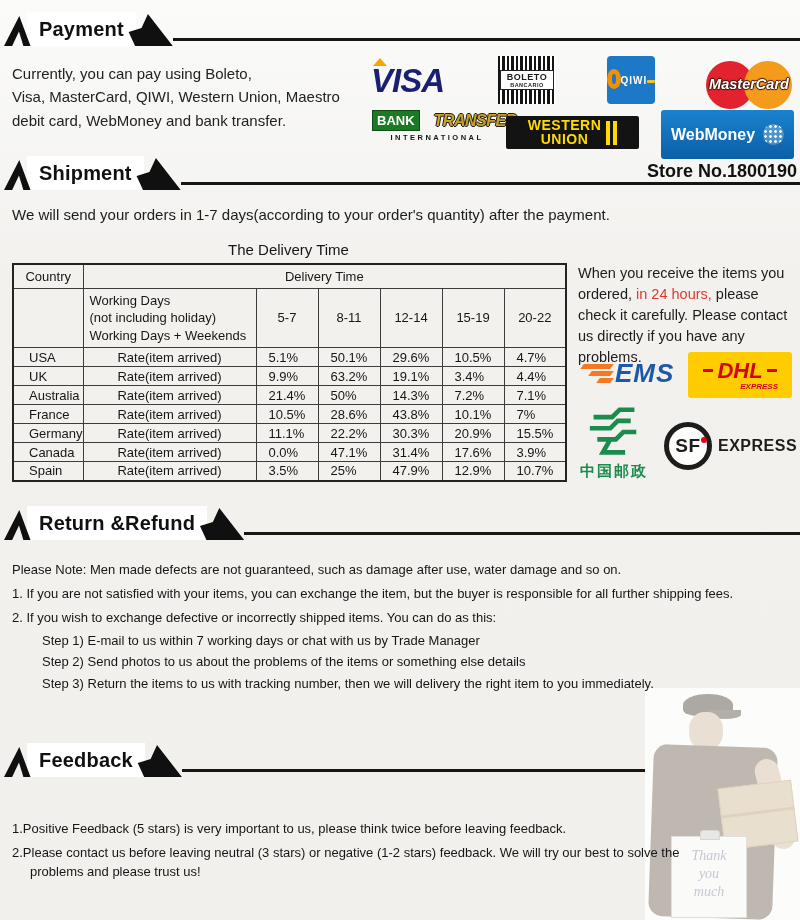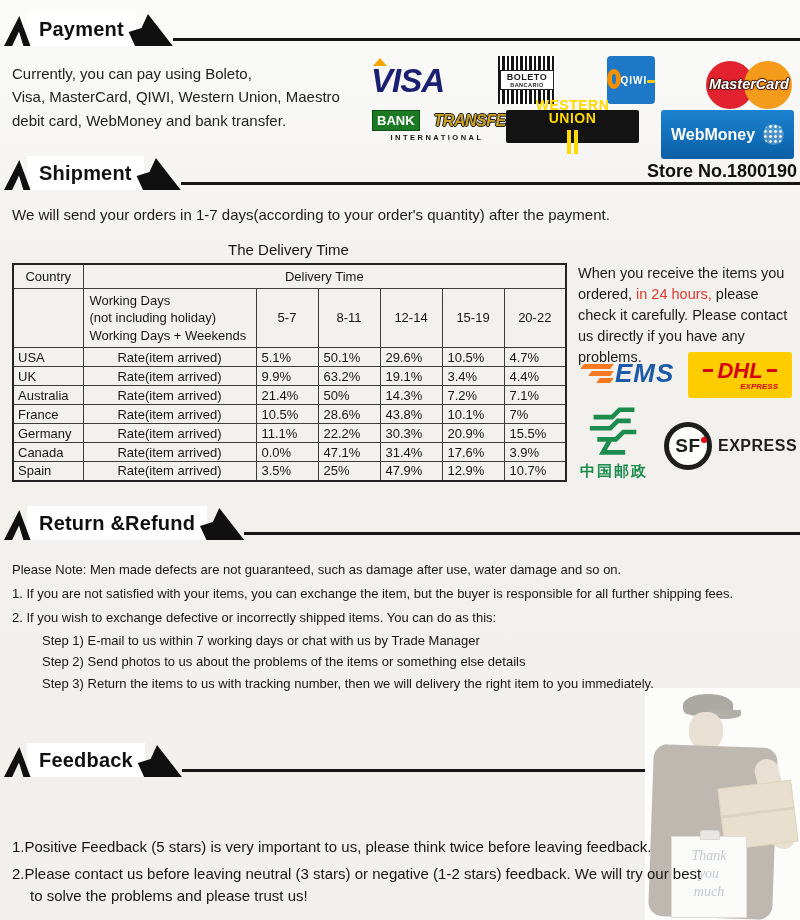--- a/index.html
+++ b/index.html
@@ -47,22 +47,22 @@
   .mc-org { right:0; background:#f49b1c; }
   .mc-word { position:absolute; left:0; top:16px; width:100%; text-align:center; color:#fff;
           font-size:14.5px; font-weight:700; font-style:italic; z-index:2;
           text-shadow:-1px 0 1px #3a1208, 1px 0 1px #3a1208, 0 -1px 1px #3a1208, 0 1px 1px #3a1208; }
   .bt { left:7px; top:58px; width:130px; }
   .bt-row { display:flex; align-items:center; }
   .bt-bank { background:#1d7a24; color:#fff; font-weight:700; font-size:13px; padding:2px 4px; border:1px solid #0f4d14; }
   .bt-transfer { font-size:16px; font-weight:700; font-style:italic; color:#c9a227; margin-left:14px; letter-spacing:-0.5px;
           text-shadow:-1px 0 #1d1d1d, 1px 0 #1d1d1d, 0 -1px #1d1d1d, 0 1px #1d1d1d; }
   .bt-intl { font-size:7.5px; font-weight:700; letter-spacing:2.5px; color:#161616; text-align:center; margin-top:2px; }
-  .wu { left:141px; top:58px; width:133px; height:33px; background:#131313; border-radius:2px;
-          display:flex; align-items:center; justify-content:center; gap:5px;flex-direction:column; }
+  .wu { left:141px; top:64px; width:133px; height:33px; background:#131313; border-radius:2px;
+          display:flex; align-items:center; justify-content:center; gap:5px; }
   .wu-words { text-align:center; color:#ffd900; font-weight:700; line-height:0.95; letter-spacing:0.5px; }
   .wu-l1 { font-size:14px; }
   .wu-l2 { font-size:14px; }
   .wu-bars { display:flex; gap:3px; }
   .wu-bar { width:4px; height:24px; background:#ffd900; }
   .wm { left:296px; top:58px; width:133px; height:49px; border-radius:3px;
           background:linear-gradient(#1b82cf,#0b5fa6); display:flex; align-items:center; justify-content:center; gap:8px; }
   .wm-word { color:#fff; font-size:16px; font-weight:700; }
   .wm-globe { width:21px; height:21px; border-radius:50%; background:
           radial-gradient(circle at 50% 50%, rgba(255,255,255,0.95) 1.1px, rgba(255,255,255,0) 1.6px);
@@ -75,23 +75,23 @@
           font-size:13px; color:#161616; background:transparent; }
   table.delivery td, table.delivery th { border:1px solid #3c3c3c; font-weight:400; }
   table.delivery { border:2px solid #232323; }
   .c-country { width:70px; }
   .c-days { width:173px; }
   .c-rng { width:62px; }
   .hrow1 td { height:24px; text-align:center; }
   .hrow2 td { height:58px; text-align:center; }
   .wdays { text-align:left !important; padding:3px 6px; font-size:13px; line-height:1.35; }
   .drow td { height:19px; }
-  .td-country { padding-left:4px; }
+  .td-country { padding-left:15px; }
   .td-rate { text-align:center; }
-  .td-val { padding-left:5px; }
+  .td-val { padding-left:12px; }
   .notice { position:absolute; left:578px; top:263px; width:219px; font-size:14.5px; line-height:1.45; color:#1c1c1c; z-index:5; }
   .red { color:#e03a2f; }
 
   .carriers { position:absolute; left:572px; top:350px; width:228px; height:138px; z-index:5; }
   .ems { position:absolute; left:10px; top:8px; display:flex; align-items:center; }
   .ems-wing { display:flex; flex-direction:column; align-items:flex-end; gap:2px; margin-right:3px; }
   .ems-stripe { height:5px; background:#f47920; transform:skewX(-35deg); }
   .ems-s1 { width:30px; } .ems-s2 { width:22px; } .ems-s3 { width:14px; }
   .ems-word { font-size:26px; font-weight:700; font-style:italic; color:#1c59a8; letter-spacing:1px; }
   .dhl { position:absolute; left:116px; top:2px; width:104px; height:46px; background:#ffcc00; border-radius:3px;
@@ -108,21 +108,21 @@
   .sf-word { font-size:19px; font-weight:800; color:#1d1d1b; letter-spacing:0.5px; position:relative; }
   .sf-dot { position:absolute; right:-6px; top:2px; width:6px; height:6px; background:#e60012; border-radius:50%; }
   .sf-sub { font-size:16px; font-weight:800; color:#1d1d1b; letter-spacing:0.5px; }
 
   
   .ret-body { position:absolute; left:12px; top:561px; width:780px; font-size:13px; line-height:1.45; color:#161616; z-index:5; }
   .ret-note { margin-bottom:5px; }
   .ret-item { padding-left:30px; text-indent:-30px; margin-bottom:5px; }
   .ret-item2 { margin-bottom:4px; }
   .ret-step { padding-left:30px; margin-bottom:3px; }
-  .fb-body { position:absolute; left:12px; top:836px; width:700px; font-size:15px; line-height:1.5; color:#161616; z-index:5; }
+  .fb-body { position:absolute; left:12px; top:819px; width:700px; font-size:13px; line-height:1.5; color:#161616; z-index:5; }
   .fb-line { padding-left:18px; text-indent:-18px; margin-bottom:4px; }
 
   
   .photo { position:absolute; left:645px; top:688px; width:155px; height:232px; background:#fcfcfb; z-index:3; }
   .photo-inner { position:absolute; inset:0; opacity:0.5; }
   .cap { position:absolute; left:38px; top:6px; width:50px; height:22px; background:#5f574c; border-radius:50% 50% 30% 30%; }
   .cap-brim { position:absolute; left:62px; top:22px; width:34px; height:9px; background:#6b6257; border-radius:0 0 60% 60%; }
   .head { position:absolute; left:44px; top:24px; width:34px; height:38px; background:#d9c3ac; border-radius:45%; }
   .torso { position:absolute; left:6px; top:58px; width:124px; height:172px; background:#847769; border-radius:14px; transform:rotate(2deg); }
   .arm { position:absolute; left:118px; top:70px; width:24px; height:92px; background:#d9c3ac; border-radius:12px; transform:rotate(-14deg); }

